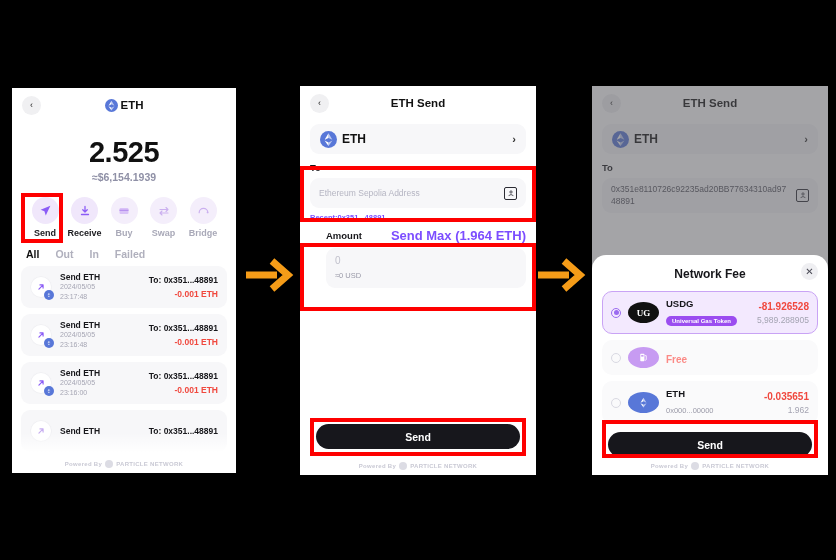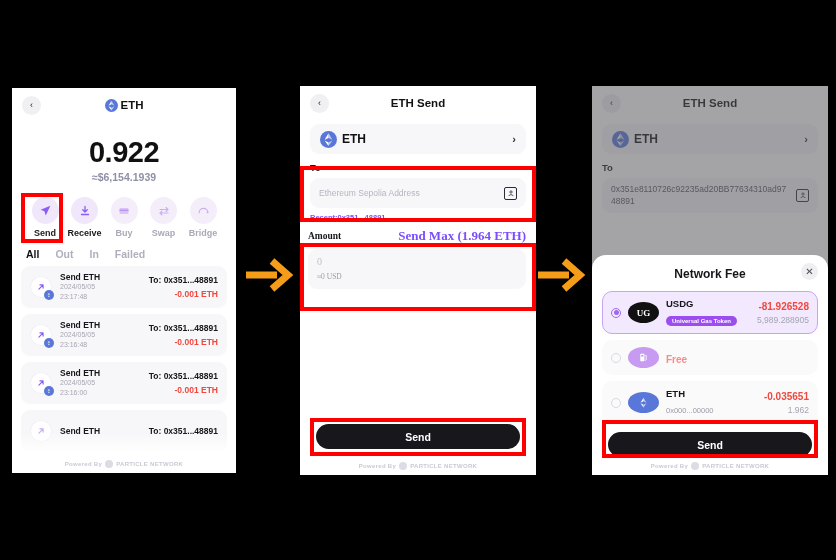--- a/index.html
+++ b/index.html
@@ -273,21 +273,21 @@
               <path d="M12 3 L6.5 12.3 L12 9.8 Z" fill="#ffffff"></path>
               <path d="M12 16.2 L12 21 L17.6 13.5 Z" fill="#ffffff" opacity=".62"></path>
               <path d="M12 21 L12 16.2 L6.4 13.5 Z" fill="#ffffff"></path>
             </svg>
         </span>
         <span>ETH</span>
       </div>
     </div>
 
     <div class="balance-wrap">
-      <div class="balance">0.922</div>
+      <div class="balance">2.525</div>
       <div class="balance-usd">≈$6,154.1939</div>
     </div>
 
     <div class="actions">
       <div class="action">
         <div class="circle">
           <svg width="13" height="13" viewBox="0 0 24 24">
               <path d="M21 3 L3 10.5 L10 13.2 L12.5 21 Z" fill="#8b5cf6"></path>
             </svg>
         </div>
@@ -475,21 +475,21 @@
         <span class="addrbook">
           <svg width="8" height="8" viewBox="0 0 24 24">
               <circle cx="12" cy="9" r="3.4" fill="none" stroke="#2b2b33" stroke-width="2.4"></circle>
               <path d="M5.5 20 C6.5 15.5 17.5 15.5 18.5 20" fill="none" stroke="#2b2b33" stroke-width="2.4" stroke-linecap="round"></path>
             </svg>
         </span>
       </div>
       <div class="recent" style="margin-top:5px;">Recent:0x351...48891</div>
     </div>
 
-    <div style="padding:6px 10px 0 8px;font-family:Liberation Serif, serif;">
+    <div style="padding:6px 10px 0 26px;">
       <div style="display:flex; align-items:center; justify-content:space-between;">
         <div class="fieldlabel">Amount</div>
         <div class="sendmax">Send Max (1.964 ETH)</div>
       </div>
       <div class="amountbox" style="margin-top:5px;">
         <div class="amt-zero">0</div>
         <div class="amt-usd">≈0 USD</div>
       </div>
     </div>
 

